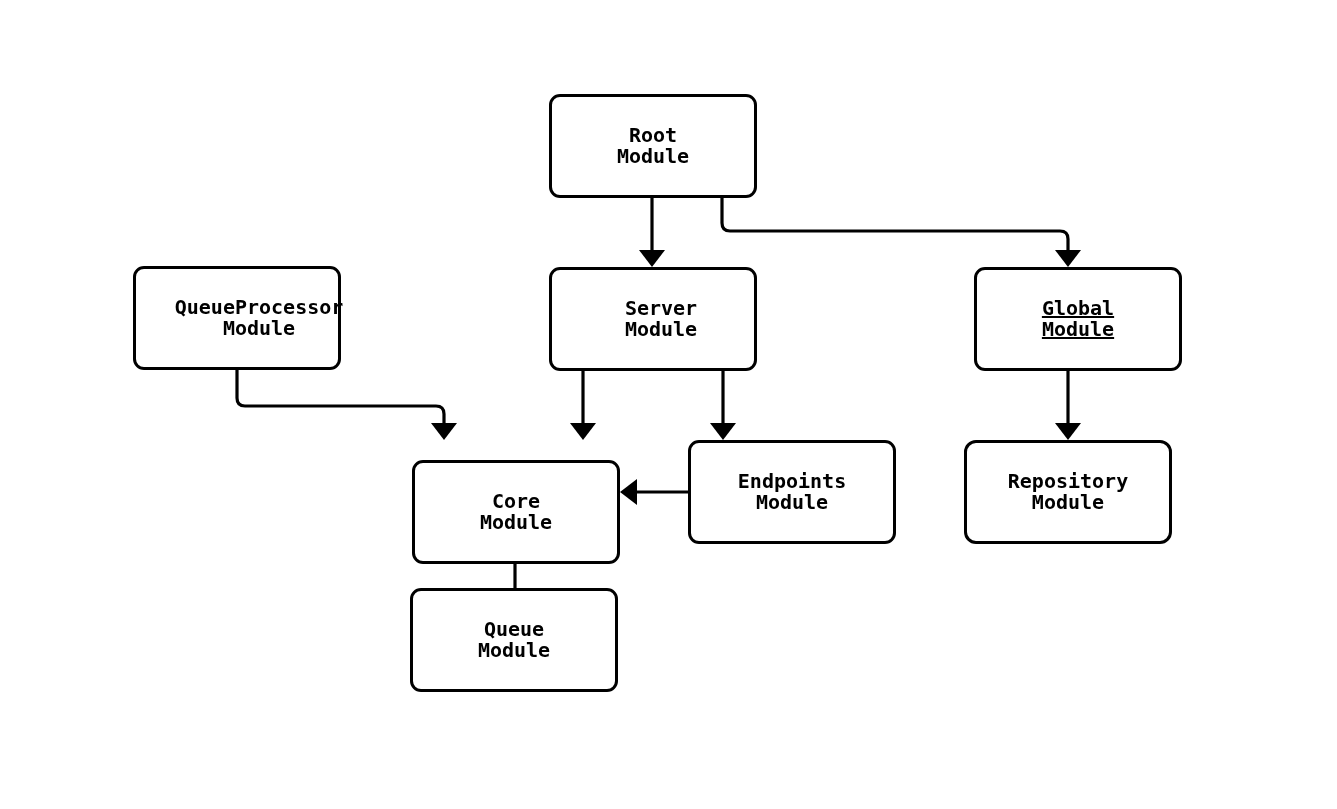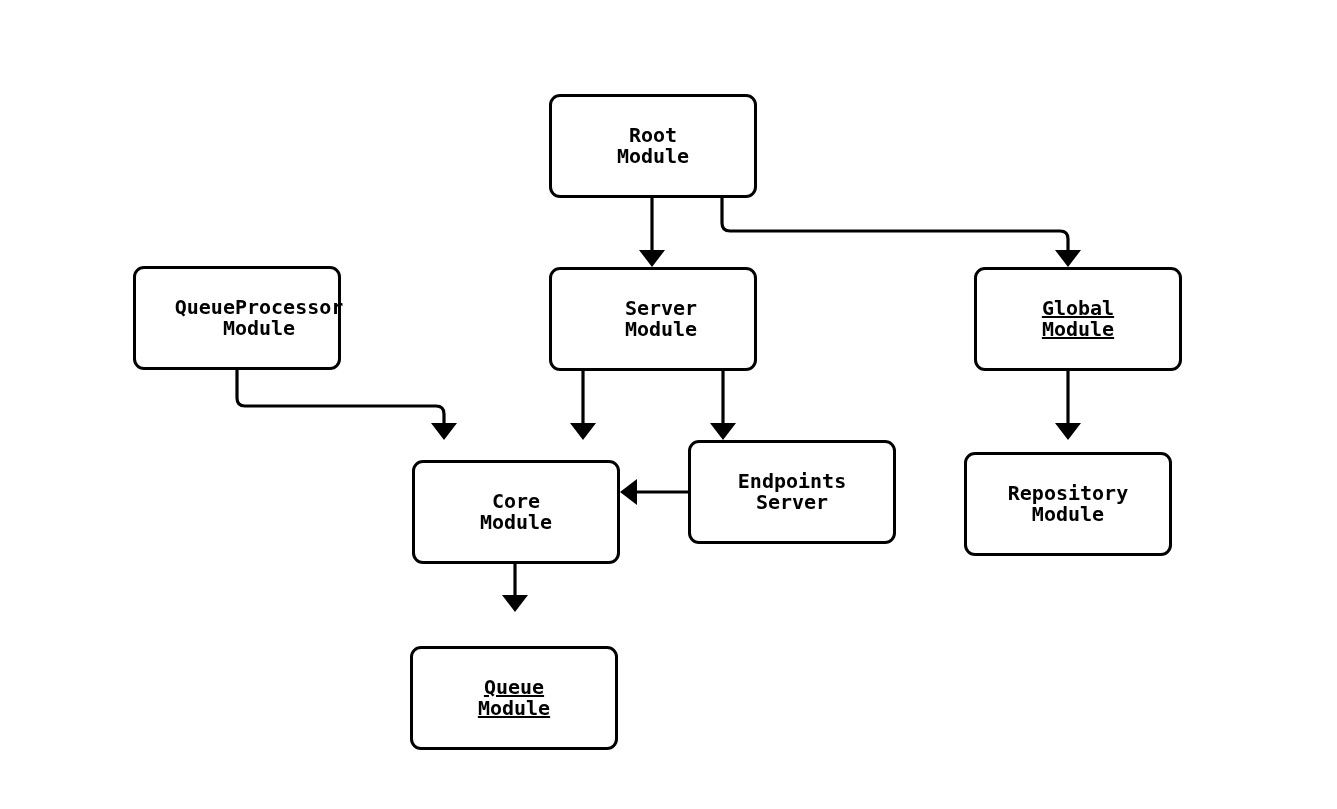--- a/index.html
+++ b/index.html
@@ -93,23 +93,23 @@
   <div class="node" id="n-global" style="left: 974px; top: 267px; text-decoration: underline;">
     <span class="label">Global
 Module</span>
   </div>
   <div class="node" id="n-core" style="left: 412px; top: 460px;">
     <span class="label">Core
 Module</span>
   </div>
   <div class="node" id="n-endpoints" style="left: 688px; top: 440px;">
     <span class="label">Endpoints
-Server</span>
+Module</span>
   </div>
-  <div class="node" id="n-repository" style="left: 964px; top: 452px;">
+  <div class="node" id="n-repository" style="left: 964px; top: 440px; border-radius: 12px;">
     <span class="label">Repository
 Module</span>
   </div>
-  <div class="node" id="n-queue" style="left: 410px; top: 646px; text-decoration: underline;">
+  <div class="node" id="n-queue" style="left: 410px; top: 588px;">
     <span class="label">Queue
 Module</span>
   </div>
 </div>
 
 </body></html>

